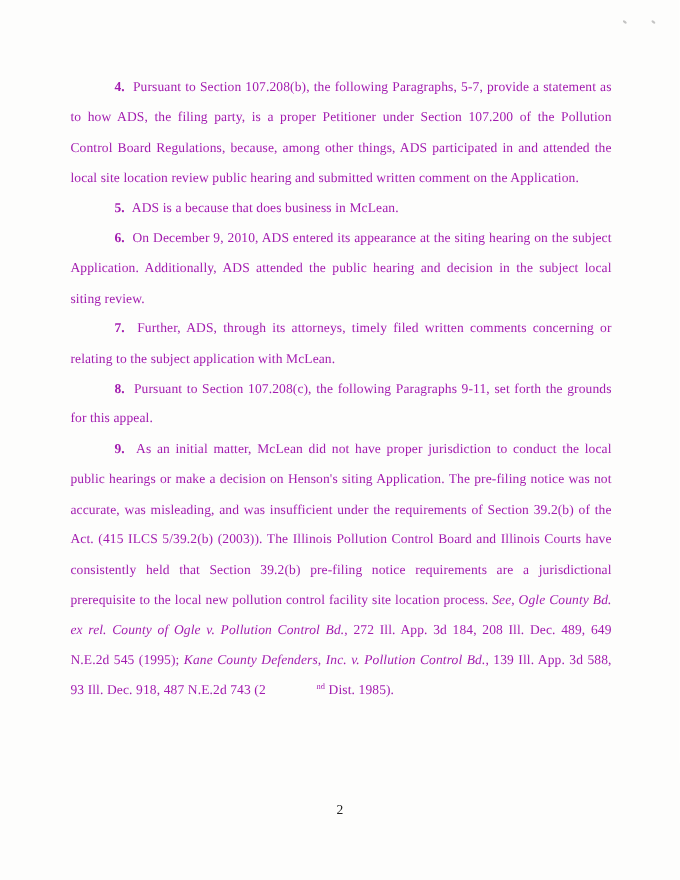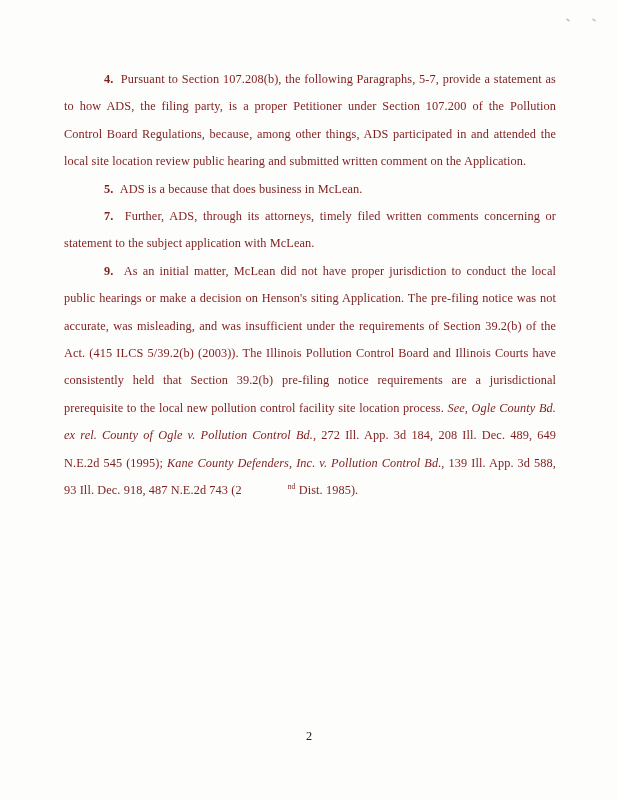--- a/index.html
+++ b/index.html
@@ -31,21 +31,21 @@
   .speck-2 { top: 19px; left: 592px; width: 4px; height: 2px; transform: rotate(35deg); }
 
   .doc-body {
     position: absolute;
     top: 66px;
     left: 64px;
     width: 492px;
     font-size: 12.3px;
     line-height: 27.4px;
     text-align: justify;
-    color: #7f1d1d;
+    color: #a21caf;
     letter-spacing: 0.1px;
   }
   p.para {
     margin: 0;
     padding: 0;
     text-indent: 40px;
   }
   .pnum {
     font-weight: bold;
   }
@@ -75,18 +75,20 @@
 </head>
 <body>
 
 <div class="page">
   <div class="speck speck-1"></div>
   <div class="speck speck-2"></div>
 
   <div class="doc-body">
       <p class="para"><span class="pnum">4.</span><span>Pursuant to Section 107.208(b), the following Paragraphs, 5-7, provide a statement as to how ADS, the filing party, is a proper Petitioner under Section 107.200 of the Pollution Control Board Regulations, because, among other things, ADS participated in and attended the local site location review public hearing and submitted written comment on the Application.</span></p>
       <p class="para"><span class="pnum">5.</span><span>ADS is a because that does business in McLean.</span></p>
-      <p class="para"><span class="pnum">7.</span><span>Further, ADS, through its attorneys, timely filed written comments concerning or statement to the subject application with McLean.</span></p>
+      <p class="para"><span class="pnum">6.</span><span>On December 9, 2010, ADS entered its appearance at the siting hearing on the subject Application.  Additionally, ADS attended the public hearing and decision in the subject local siting review.</span></p>
+      <p class="para"><span class="pnum">7.</span><span>Further, ADS, through its attorneys, timely filed written comments concerning or relating to the subject application with McLean.</span></p>
+      <p class="para"><span class="pnum">8.</span><span>Pursuant to Section 107.208(c), the following Paragraphs 9-11, set forth the grounds for this appeal.</span></p>
       <p class="para"><span class="pnum">9.</span><span>As an initial matter, McLean did not have proper jurisdiction to conduct the local public hearings or make a decision on Henson's siting Application.  The pre-filing notice was not accurate, was misleading, and was insufficient under the requirements of Section 39.2(b) of the Act.  (415 ILCS 5/39.2(b) (2003)).  The Illinois Pollution Control Board and Illinois Courts have consistently held that Section 39.2(b) pre-filing notice requirements are a jurisdictional prerequisite to the local new pollution control facility site location process.  </span><span class="italic">See, Ogle County Bd. ex rel. County of Ogle v. Pollution Control Bd.,</span><span> 272 Ill. App. 3d 184, 208 Ill. Dec. 489, 649 N.E.2d 545 (1995); </span><span class="italic">Kane County Defenders, Inc. v. Pollution Control Bd.,</span><span> 139 Ill. App. 3d 588, 93 Ill. Dec. 918, 487 N.E.2d 743 (2</span><sup class="ord">nd</sup><span> Dist. 1985).</span></p>
     </div>
 
   <div class="page-number">2</div>
 </div>
 
 </body></html>

